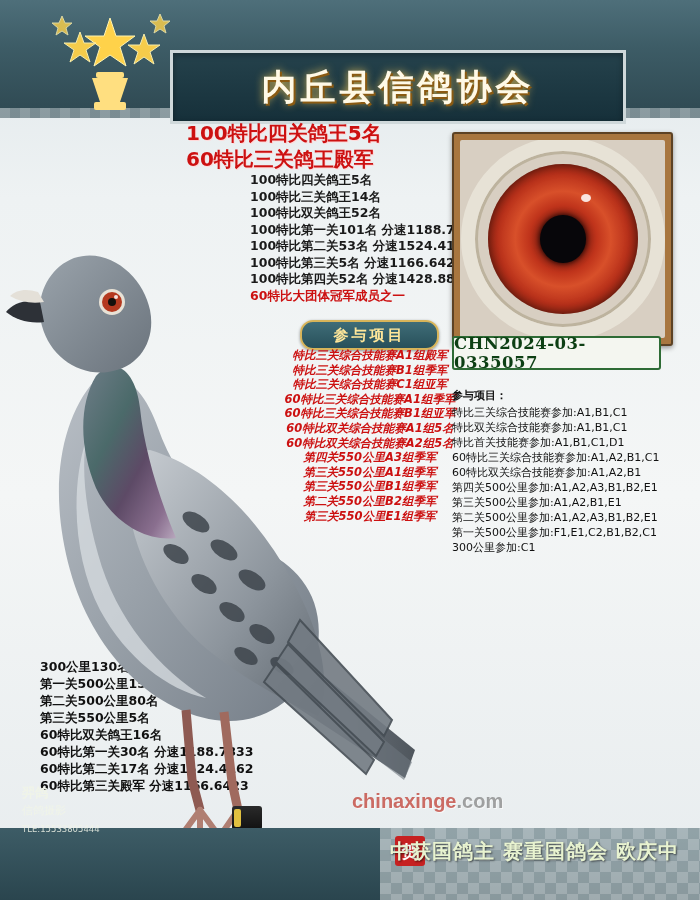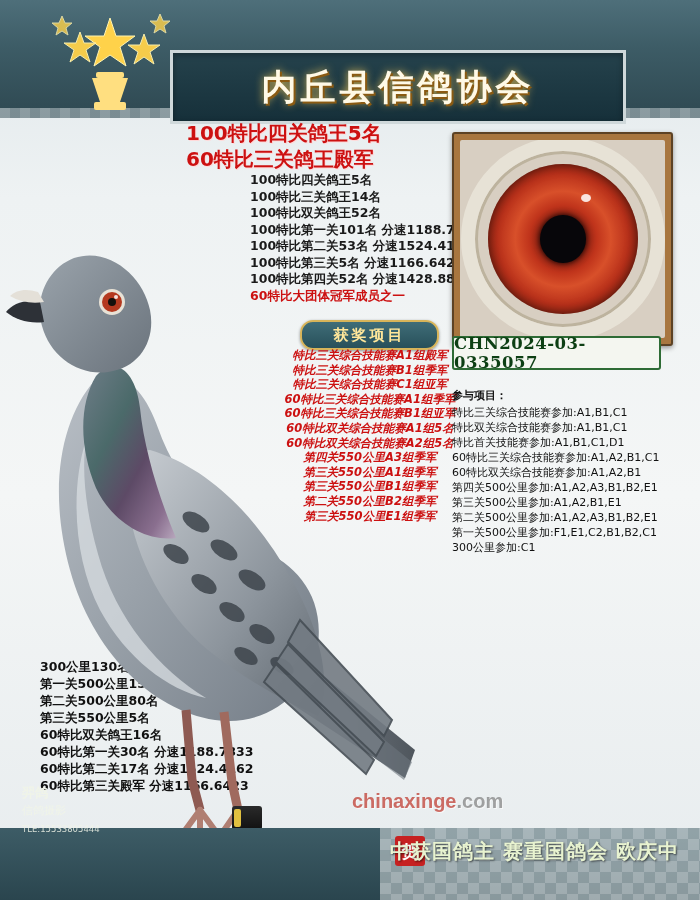--- a/index.html
+++ b/index.html
@@ -228,21 +228,21 @@
 
   <div class="eye-box">
     <div class="eye-inner">
       <div class="eye-iris"></div>
       <div class="eye-ring"></div>
     </div>
   </div>
 
   <div class="ring-no">CHN2024-03-0335057</div>
 
-  <div class="awards-header">获奖项目</div>
+  <div class="awards-header">参与项目</div>
   <div class="awards-list">
     <div>特比三关综合技能赛A1组殿军</div>
     <div>特比三关综合技能赛B1组季军</div>
     <div>特比三关综合技能赛C1组亚军</div>
     <div>60特比三关综合技能赛A1组季军</div>
     <div>60特比三关综合技能赛B1组亚军</div>
     <div>60特比双关综合技能赛A1组5名</div>
     <div>60特比双关综合技能赛A2组5名</div>
     <div>第四关550公里A3组季军</div>
     <div>第三关550公里A1组季军</div>

